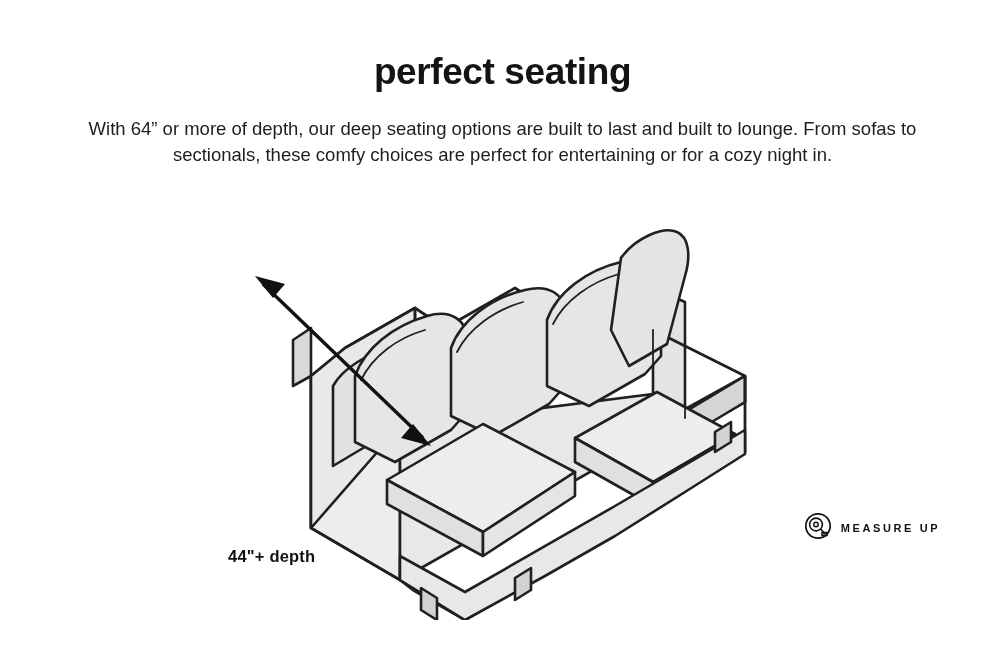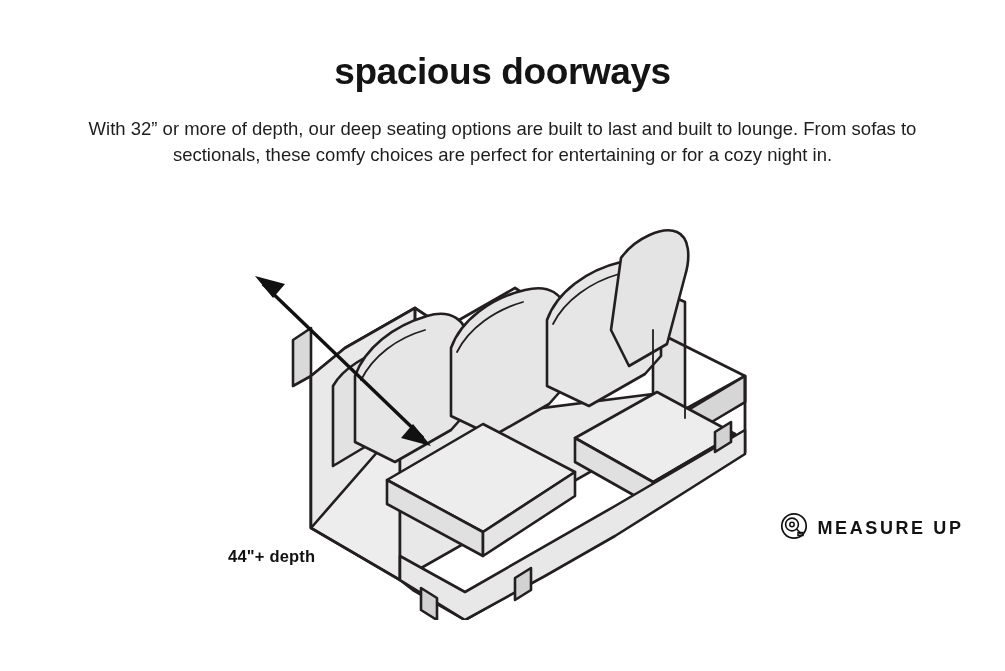--- a/index.html
+++ b/index.html
@@ -66,38 +66,38 @@
     text-align: center;
   }
   .measure-head {
     display: flex;
     align-items: center;
     justify-content: center;
     gap: 9px;
     margin-bottom: 9px;
   }
   .measure-title {
-    font-size: 18px;
+    font-size: 11px;
     font-weight: bold;
     letter-spacing: 2.6px;
     color: #121212;
   }
   .measure-body {
     font-size: 14.2px;
     line-height: 1.33;
     color: #1e1e1e;
   }
   .ruler-icon { display: block; }
 </style>
 </head>
 <body>
 
-<div class="headline">spacious doorways</div>
+<div class="headline">perfect seating</div>
 
-<div class="subcopy">With 32” or more of depth, our deep seating options are built to last and built to lounge. From sofas to sectionals, these comfy choices are perfect for entertaining or for a cozy night in.</div>
+<div class="subcopy">With 64” or more of depth, our deep seating options are built to last and built to lounge. From sofas to sectionals, these comfy choices are perfect for entertaining or for a cozy night in.</div>
 
 <div class="illustration">
   <svg viewBox="0 0 580 440" width="580" height="440" xmlns="http://www.w3.org/2000/svg">
     <g fill="#ececec" stroke="#231f20" stroke-width="2.6" stroke-linejoin="round" stroke-linecap="round">
 
       <path d="M78 160 L96 148 L96 196 L78 206 Z" fill="#d9d9d9"></path>
 
       <path d="M438 108 L470 122 L470 232 L438 214 Z" fill="#e4e4e4"></path>
 
       <path d="M96 196 L96 348 L185 400 L185 246 Z" fill="#ededed"></path>

